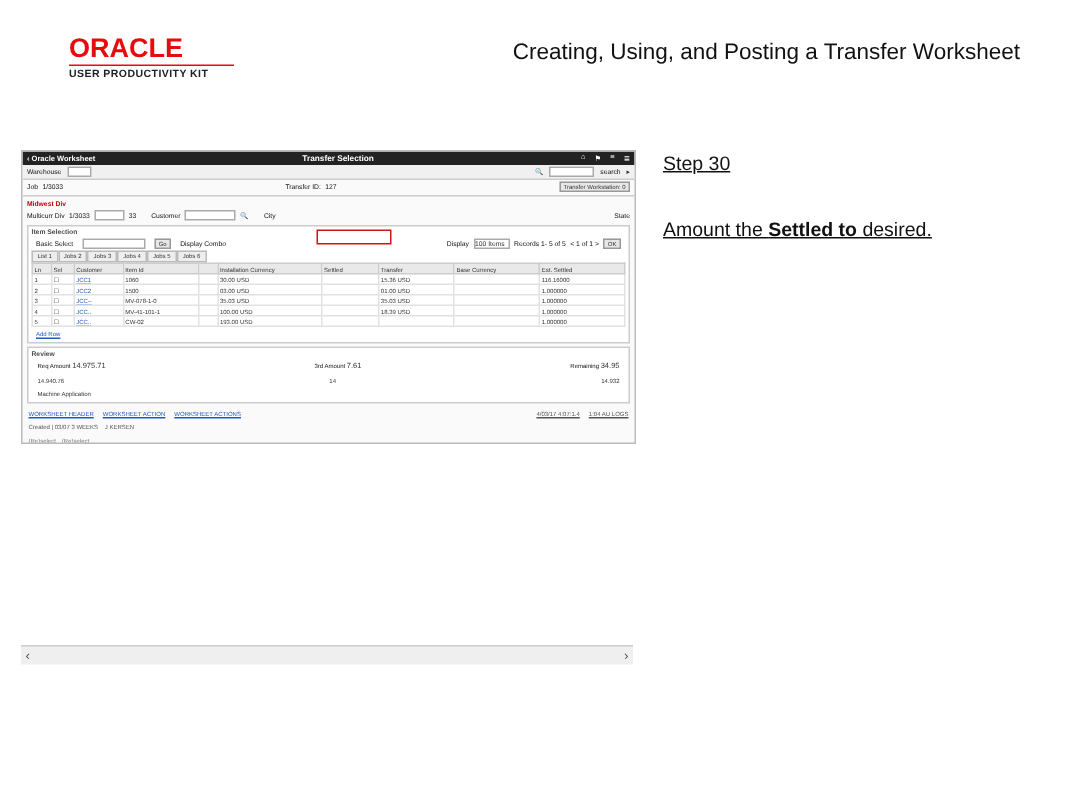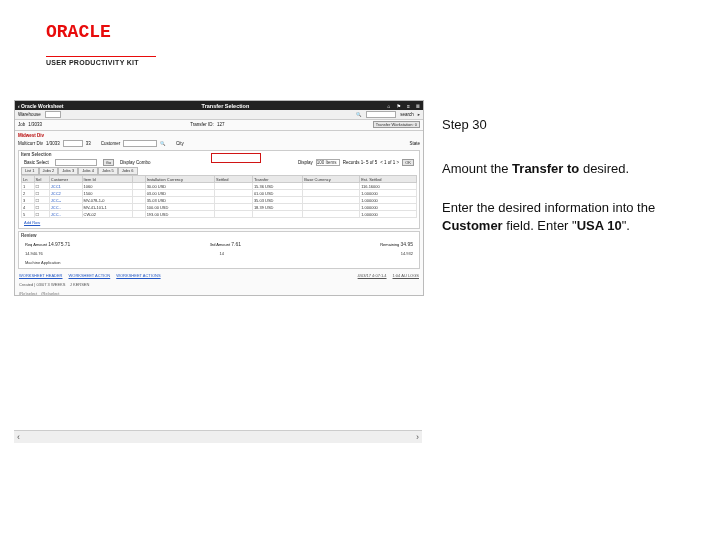--- a/index.html
+++ b/index.html
@@ -18,27 +18,27 @@
     height: 540px;
     box-sizing: border-box;
   }
   .brand {
     position: absolute;
     top: 22px;
     left: 46px;
     width: 110px;
   }
   .brand-logo {
-    font-family: Liberation Mono, monospace;
+    font-family: Liberation Sans, sans-serif;
     font-size: 18px;
     font-weight: bold;
     color: #e80b0b;
     letter-spacing: 0px;
     border-bottom: 1.5px solid #e80b0b;
-    padding-bottom: 14px;
+    padding-bottom: 0;
   }
   .brand-sub {
     font-size: 7px;
     letter-spacing: 0.3px;
     color: #222;
     margin-top: 2px;
     font-weight: 600;
   }
   .doc-title {
     position: absolute;
@@ -194,34 +194,36 @@
     flex: 1;
     font-size: 13px;
     color: #111;
     line-height: 1.35;
     padding-right: 14px;
   }
   .instructions .step-head {
     margin-bottom: 26px;
   }
   .instructions p {
-    margin: 16px 0 22px 0;
+    margin: 0 0 22px 0;
+    text-decoration: underline;
   }
   .instructions .b { font-weight: bold; }
 </style>
 </head>
 <body>
 
 <div class="page">
 
   <div class="brand">
     <div class="brand-logo">ORACLE</div>
     <div class="brand-sub">USER PRODUCTIVITY KIT</div>
   </div>
 
+  <div class="doc-title">Creating, Using, and Posting a Transfer Worksheet</div>
 
   <div class="content">
     <div class="shot-wrap">
       <div class="shot">
 
         <div class="tb">
           <span class="back">‹ Oracle Worksheet</span>
           <span style="flex:1;text-align:center;" class="tb-title">Transfer Selection</span>
           <span class="tb-icons">
             <span>⌂</span>
@@ -442,22 +444,19 @@
       <div class="hscroll">
         <span class="arrow">‹</span>
         <span class="arrow">›</span>
       </div>
     </div>
 
     <div class="instructions">
       <p class="step-head">Step 30</p>
 
       <p>
-        <span>Amount the </span><span class="b">Transfer to</span><span> desired.</span>
+        <span>Amount the </span><span class="b">Settled to</span><span> desired.</span>
       </p>
 
-      <p>
-        <span>Enter the desired information into the </span><span class="b">Customer</span><span> field. Enter "</span><span class="b">USA 10</span><span>".</span>
-      </p>
     </div>
   </div>
 
 </div>
 
 </body></html>

